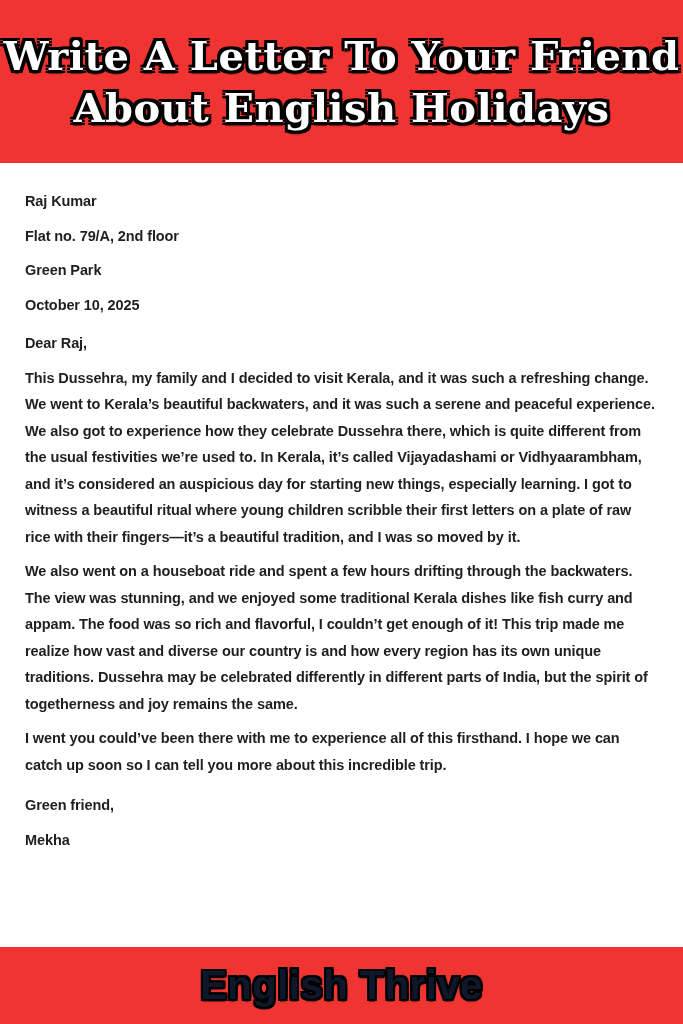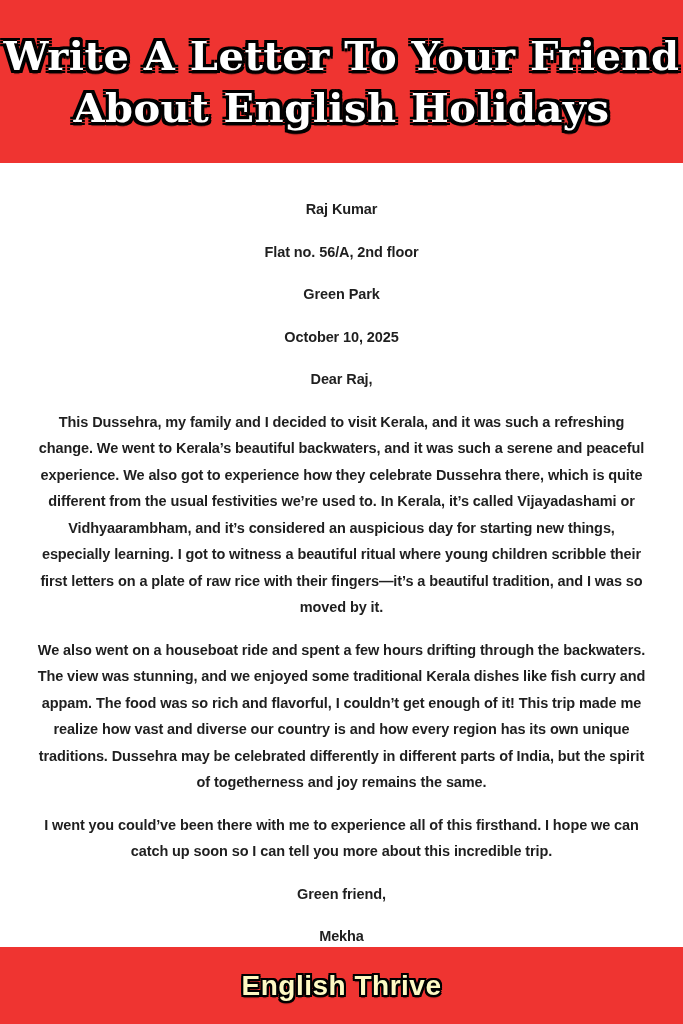--- a/index.html
+++ b/index.html
@@ -35,61 +35,61 @@
     white-space: nowrap;
     text-shadow:
       -3px -3px 0 #000, 0 -3px 0 #000, 3px -3px 0 #000,
       -3px  0   0 #000,                3px  0   0 #000,
       -3px  3px 0 #000, 0  3px 0 #000, 3px  3px 0 #000,
        0    4px 1px rgba(0,0,0,0.55);
   }
   .brand {
     font-family: "Liberation Sans", sans-serif;
     font-weight: bold;
-    font-size: 28px;
-    color: #fef9c3;
+    font-size: 40px;
+    color: #0f172a;
     letter-spacing: 0.5px;
     text-shadow:
       -2px -2px 0 #000, 0 -2px 0 #000, 2px -2px 0 #000,
       -2px  0   0 #000,               2px  0   0 #000,
       -2px  2px 0 #000, 0  2px 0 #000, 2px  2px 0 #000,
        0    3px 1px rgba(0,0,0,0.5);
   }
   .letter {
     flex: 1 1 auto;
     overflow: hidden;
     padding: 17px 17px 0 17px;
     color: #1f1f1f;
     font-size: 14.5px;
     font-weight: bold;
     line-height: 26.5px;
     letter-spacing: -0.1px;
   }
-  .letter p { margin: 16px; text-align: center; }
+  .letter p { margin: 8px; }
   .salutation-block { margin-top: 12px; }
   .closing { margin-top: 14px; }
   .signoff-block { margin-top: 14px; }
 </style>
 </head>
 <body>
 
 <div class="page">
 
   <header class="banner top">
     <h1 class="title">
       <span>Write A Letter To Your Friend</span><br>
       <span>About English Holidays</span>
     </h1>
   </header>
 
   <main class="letter">
 
     <div class="address">
       <p>Raj Kumar</p>
-      <p>Flat no. 56/A, 2nd floor</p>
+      <p>Flat no. 79/A, 2nd floor</p>
       <p>Green Park</p>
       <p>October 10, 2025</p>
     </div>
 
     <div class="salutation-block">
       <p>Dear Raj,</p>
       <p>This Dussehra, my family and I decided to visit Kerala, and it was such a refreshing change. We went to Kerala’s beautiful backwaters, and it was such a serene and peaceful experience. We also got to experience how they celebrate Dussehra there, which is quite different from the usual festivities we’re used to. In Kerala, it’s called Vijayadashami or Vidhyaarambham, and it’s considered an auspicious day for starting new things, especially learning. I got to witness a beautiful ritual where young children scribble their first letters on a plate of raw rice with their fingers—it’s a beautiful tradition, and I was so moved by it.</p>
       <p>We also went on a houseboat ride and spent a few hours drifting through the backwaters. The view was stunning, and we enjoyed some traditional Kerala dishes like fish curry and appam. The food was so rich and flavorful, I couldn’t get enough of it! This trip made me realize how vast and diverse our country is and how every region has its own unique traditions. Dussehra may be celebrated differently in different parts of India, but the spirit of togetherness and joy remains the same.</p>
       <p>I went you could’ve been there with me to experience all of this firsthand. I hope we can catch up soon so I can tell you more about this incredible trip.</p>
     </div>

